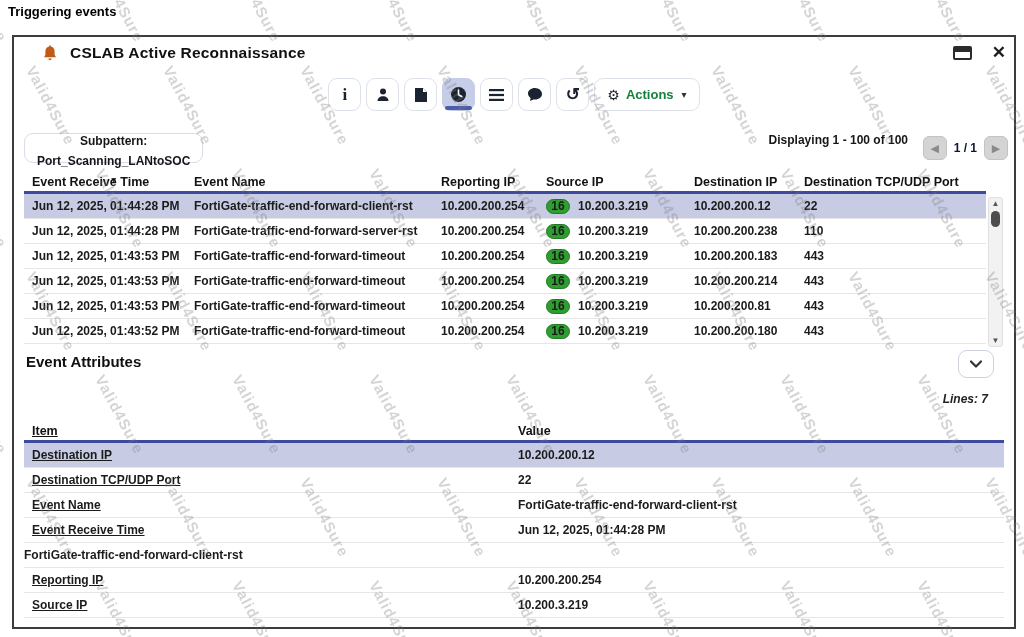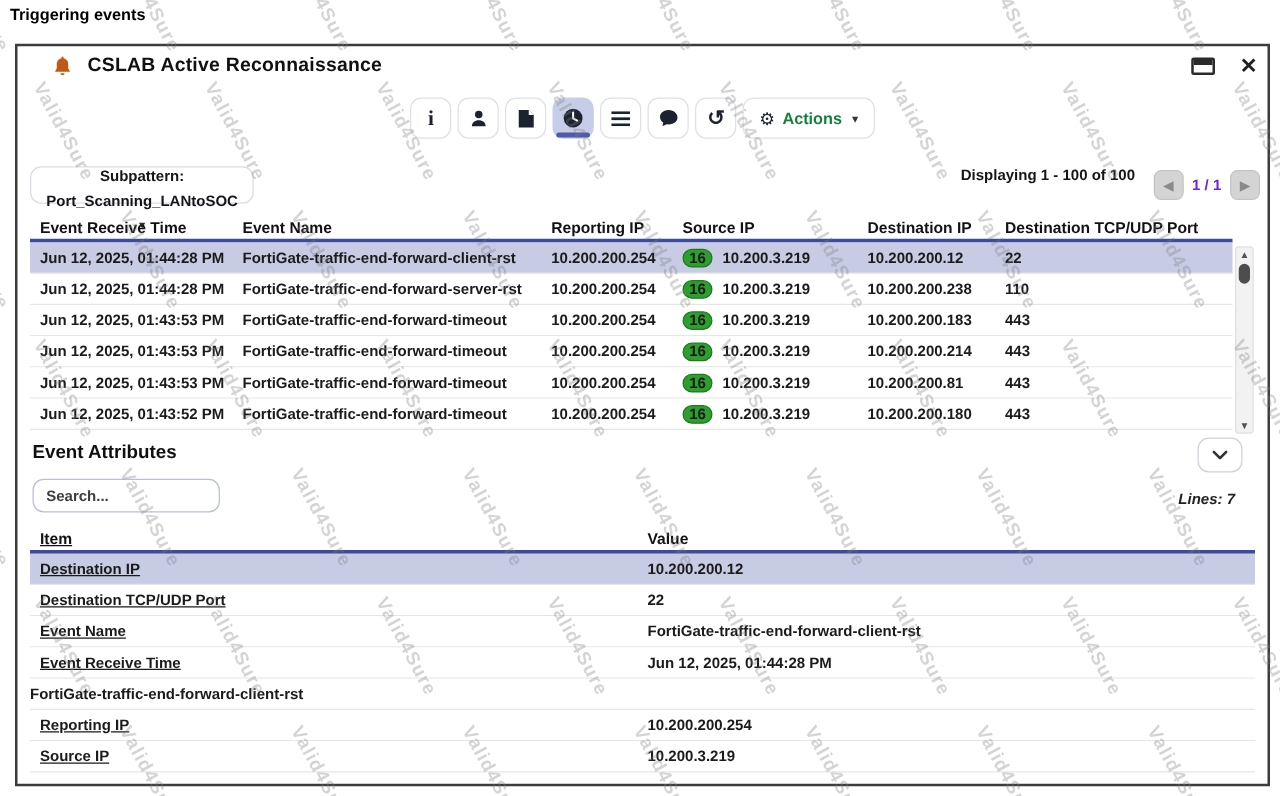--- a/index.html
+++ b/index.html
@@ -43,21 +43,21 @@
   
   .subpattern { position:absolute; left:10px; top:96px; height:30px; border:1px solid #d9dde8;
     border-radius:9px; background:#fff; display:flex; align-items:center; gap:6px; padding:0 12px; cursor:pointer;flex-direction:column; }
   .subpattern .slbl { font-size:12px; font-weight:bold; color:#16161a; }
   .subpattern .sval { font-size:12px; font-weight:bold; color:#16161a; }
   .subpattern .caret { font-size:10px; color:#333; }
   .displaying { position:absolute; right:106px; top:95px; text-align:right; font-size:12px; font-weight:bold; color:#16161a; line-height:16px; }
   .pager { position:absolute; right:6px; top:99px; display:flex; align-items:center; gap:7px; }
   .pbtn { width:24px; height:24px; background:#d4d4d4; border:1px solid #c3c3c3; border-radius:6px;
     display:flex; align-items:center; justify-content:center; color:#8a8a8a; font-size:11px; cursor:pointer; }
-  .pcur { font-size:12px; font-weight:bold; color:#6d28d9; }
+  .pcur { font-size:12px; font-weight:bold; color:#0f172a; }
 
   
   .etable { position:absolute; left:10px; top:135px; width:962px; }
   .ehead { display:flex; height:22px; align-items:center; border-bottom:3px solid #3d4a9e; }
   .ehead span { font-size:12.5px; font-weight:bold; color:#121212; }
   .erow { display:flex; height:25px; align-items:center; border-bottom:1px solid #e6e6e6; background:#fff; cursor:pointer; }
   .erow.sel { background:#c7cbe3; }
   .erow span, .erow .c { font-size:12px; font-weight:600; color:#1b1b1b; }
   .col-time { width:170px; padding-left:8px; }
   .col-name { width:247px; }
@@ -260,21 +260,20 @@
     <div class="thumb"></div>
     <div class="down">▼</div>
   </div>
 
   <div class="attr-heading">Event Attributes</div>
   <div class="collapse-btn">
     <svg width="12" height="8" viewBox="0 0 12 8">
         <polyline class="chev" points="1,1.5 6,6.5 11,1.5"></polyline>
       </svg>
   </div>
-  <input class="search-box" type="text" placeholder="Search..." style="">
   <div class="lines">Lines: 7</div>
 
   <div class="atable">
     <div class="ahead">
       <span class="col-item">Item</span>
       <span class="col-val">Value</span>
     </div>
     <div id="arows">
         <div class="arow sel">
           <span class="col-item">Destination IP</span>

